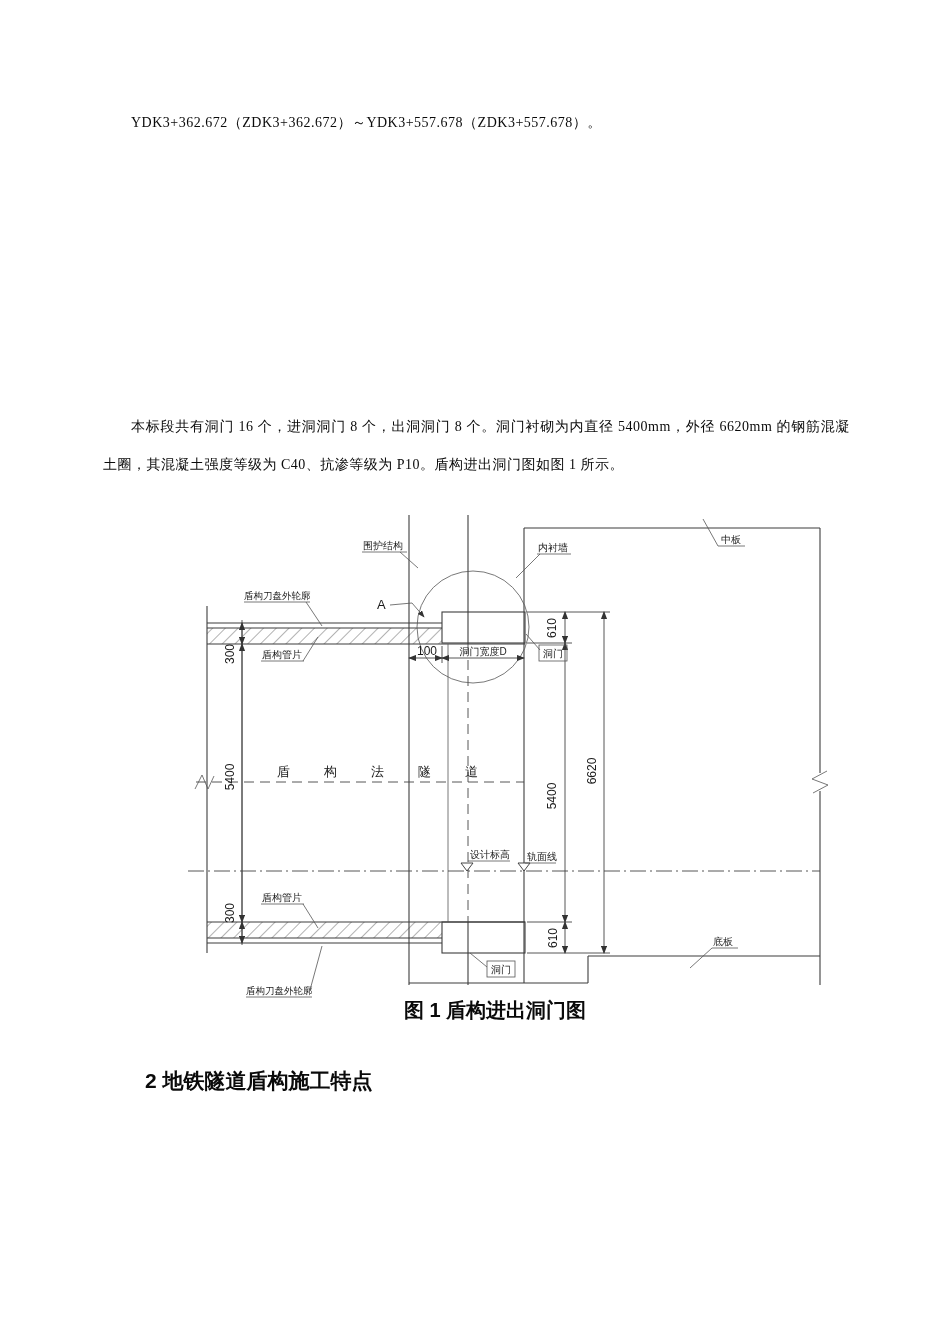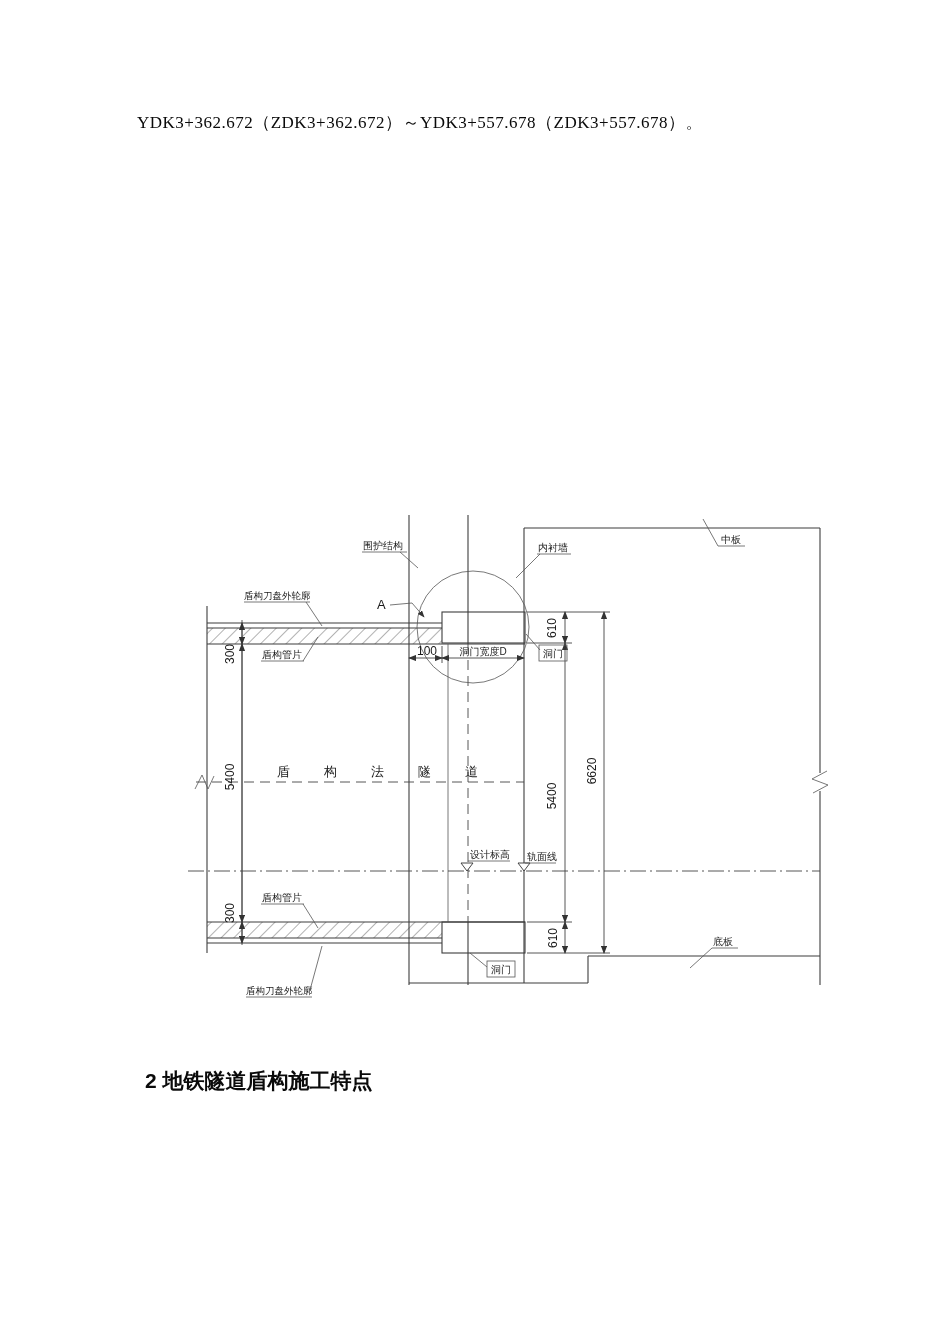--- a/index.html
+++ b/index.html
@@ -7,21 +7,21 @@
     width:950px;height:1344px;
     background:#ffffff;
     position:relative;
     font-family:"Liberation Serif","DejaVu Serif",serif;
     color:#111;
     overflow:hidden;
   }
   .page{position:absolute;left:0;top:0;width:950px;height:1344px;background:#fff;}
   .body-text{
     position:absolute;left:103px;width:747px;margin:0;
-    font-size:17px;line-height:38px;text-align:justify;text-indent:2em;
+    font-size:14px;line-height:38px;text-align:justify;text-indent:2em;
     letter-spacing:0.5px;color:#0a0a0a;
   }
   .heading{
     position:absolute;left:103px;width:747px;
     font-family:"Liberation Sans","DejaVu Sans",sans-serif;
     font-size:21px;line-height:30px;text-indent:2em;color:#0a0a0a;font-weight:bold;
   }
   .caption{
     position:absolute;left:150px;width:690px;text-align:center;
     font-family:"Liberation Sans","DejaVu Sans",sans-serif;
@@ -42,20 +42,21 @@
 </style>
 </head>
 <body>
 
 <div class="page">
 
   <p class="body-text" style="top:104px">YDK3+362.672（ZDK3+362.672）～YDK3+557.678（ZDK3+557.678）。</p>
 
 
 
+  <p class="body-text" style="top:408px">本标段共有洞门 16 个，进洞洞门 8 个，出洞洞门 8 个。洞门衬砌为内直径 5400mm，外径 6620mm 的钢筋混凝土圈，其混凝土强度等级为 C40、抗渗等级为 P10。盾构进出洞门图如图 1 所示。</p>
 
   <svg class="figure" style="left:150px;top:505px;width:760px;height:495px" viewBox="150 505 760 495" xmlns="http://www.w3.org/2000/svg">
 
     <defs>
       <pattern id="h1" patternUnits="userSpaceOnUse" width="9" height="9" patternTransform="rotate(45)">
         <line x1="0" y1="0" x2="0" y2="9" stroke="#555" stroke-width="0.9"></line>
       </pattern>
       <pattern id="h2" patternUnits="userSpaceOnUse" width="7.5" height="7.5" patternTransform="rotate(45)">
         <line x1="0" y1="0" x2="0" y2="7.5" stroke="#4a4a4a" stroke-width="0.9"></line>
       </pattern>
@@ -184,17 +185,18 @@
 
     <text class="lbl" x="470" y="858">设计标高</text>
     <text class="lbl" x="527" y="860">轨面线</text>
     <text class="lbl" x="713" y="945">底板</text>
 
     <text class="lbl" x="262" y="901">盾构管片</text>
     <text class="lbl7" x="246" y="994">盾构刀盘外轮廓</text>
     <text class="lbl" x="501" y="973" text-anchor="middle">洞门</text>
   </svg>
 
+  <div class="caption" style="top:997px">图 1  盾构进出洞门图</div>
 
   <div class="heading" style="top:1066px">2 地铁隧道盾构施工特点</div>
 
 
 </div>
 
 </body></html>

